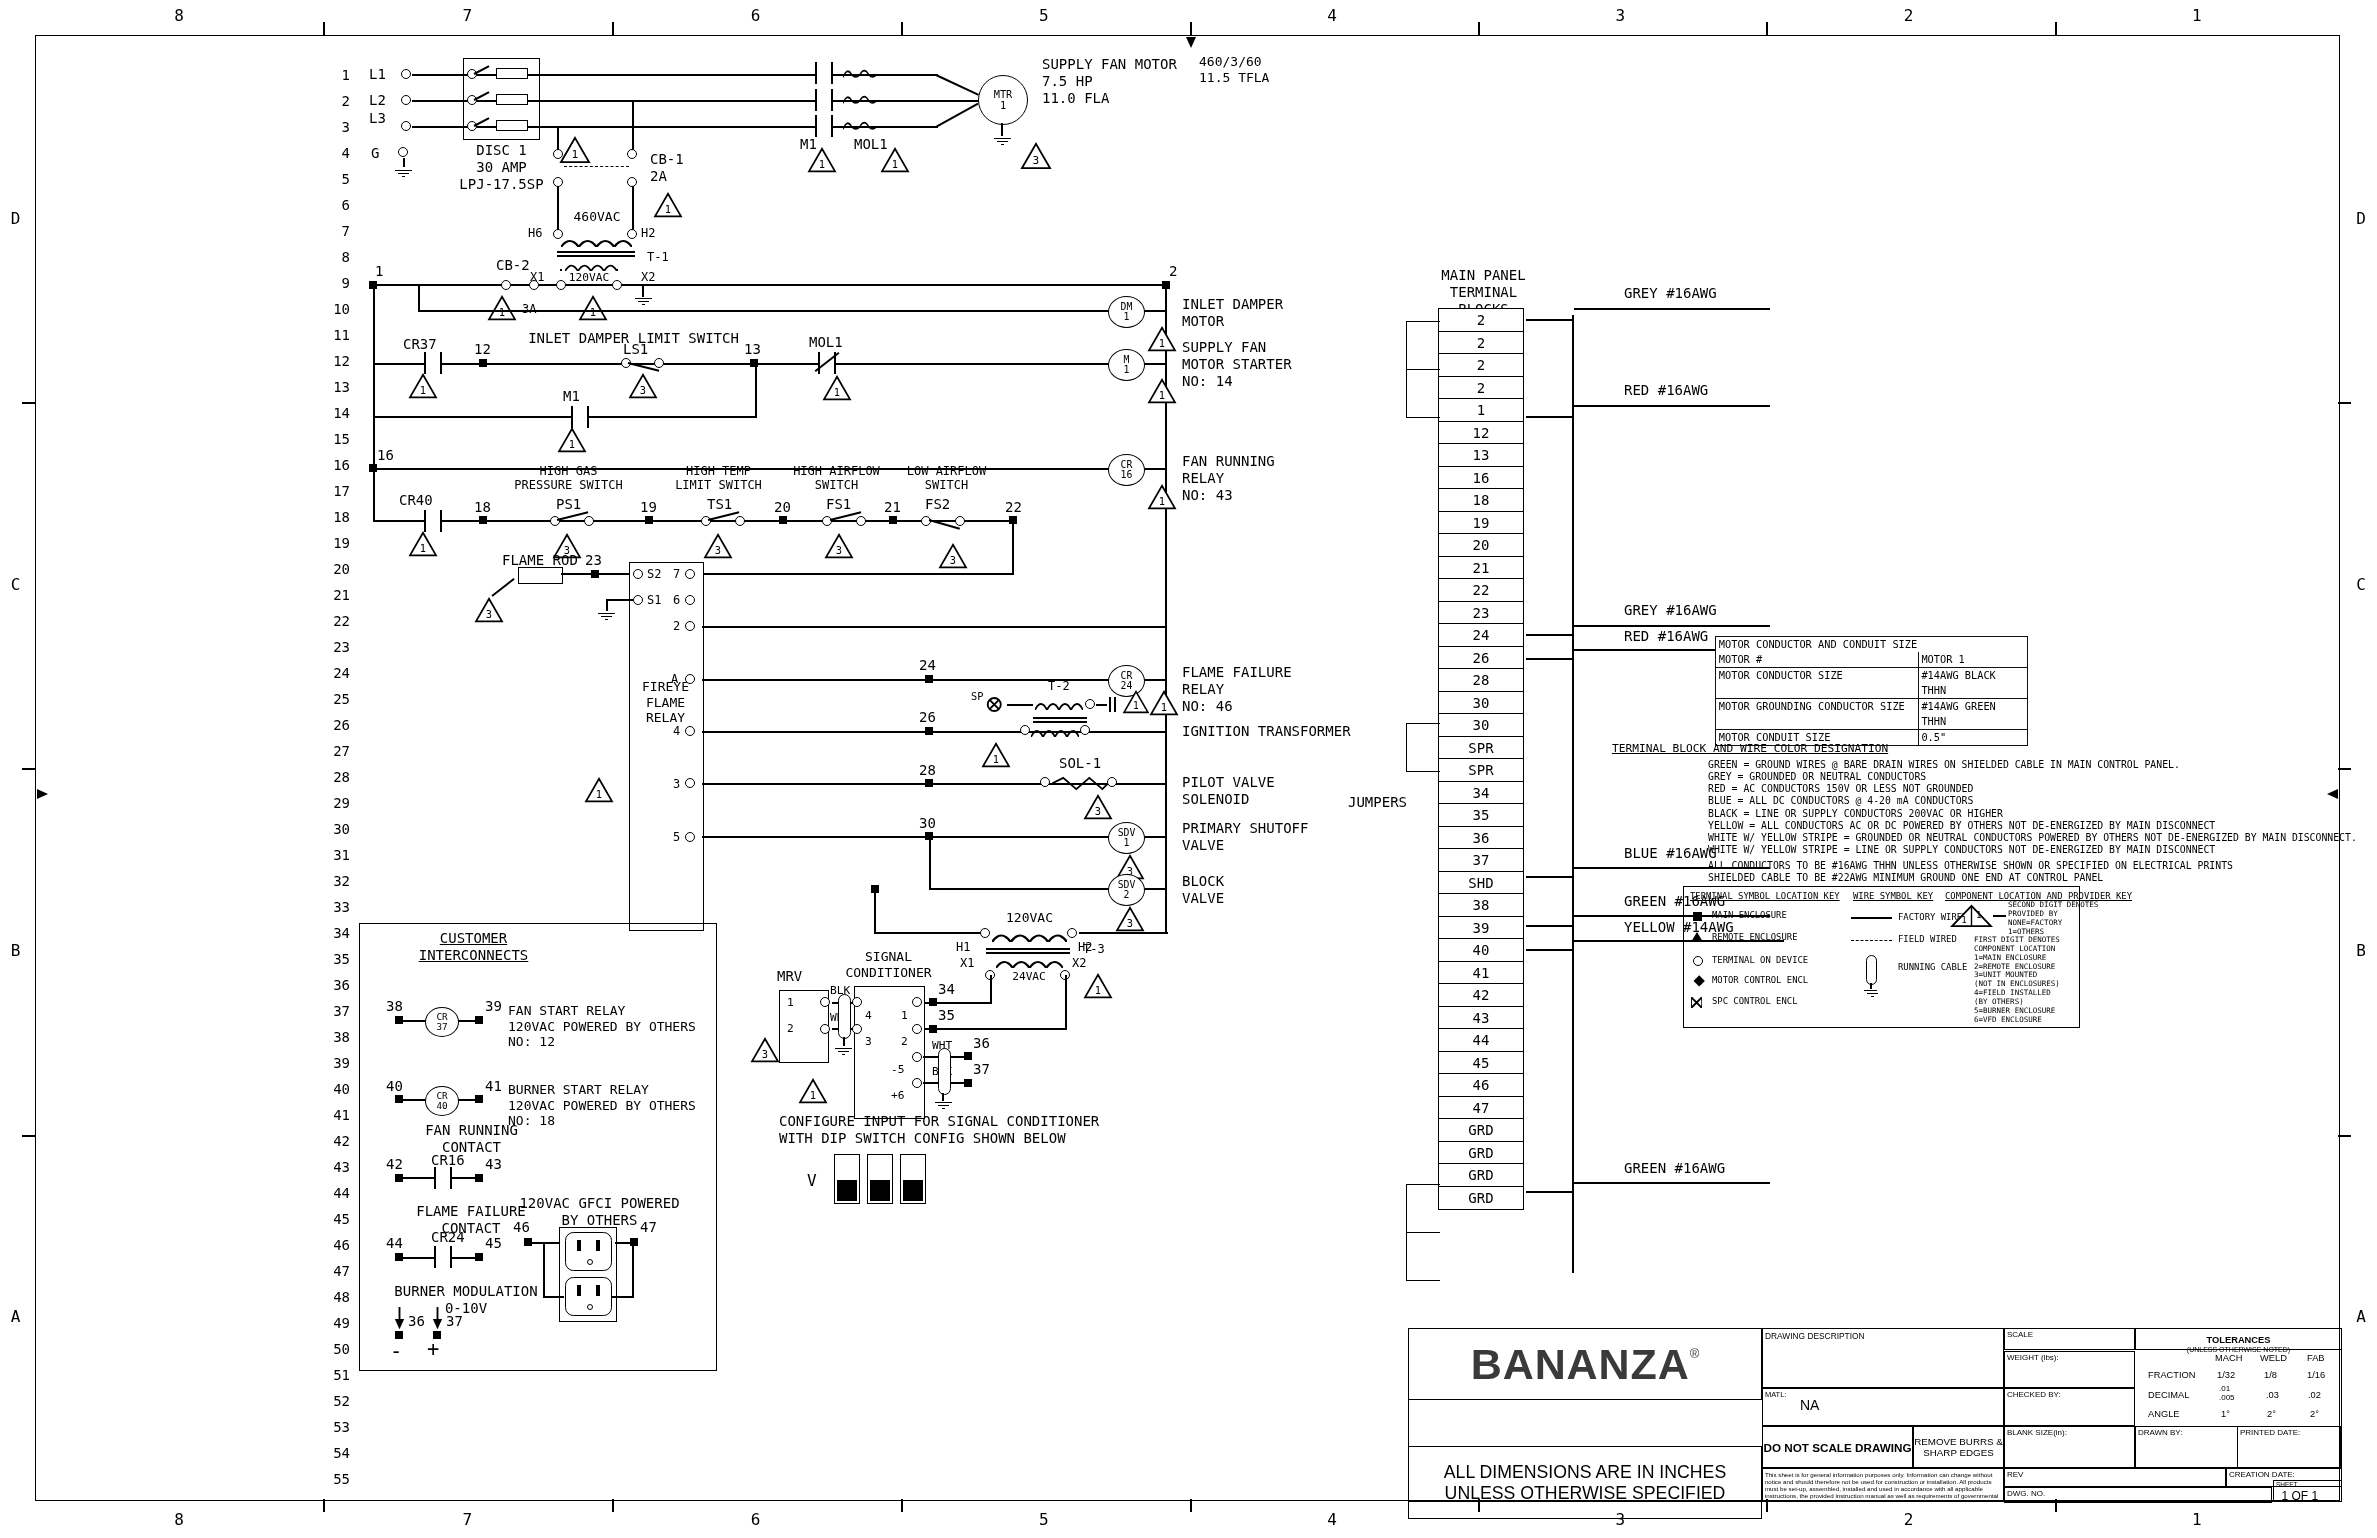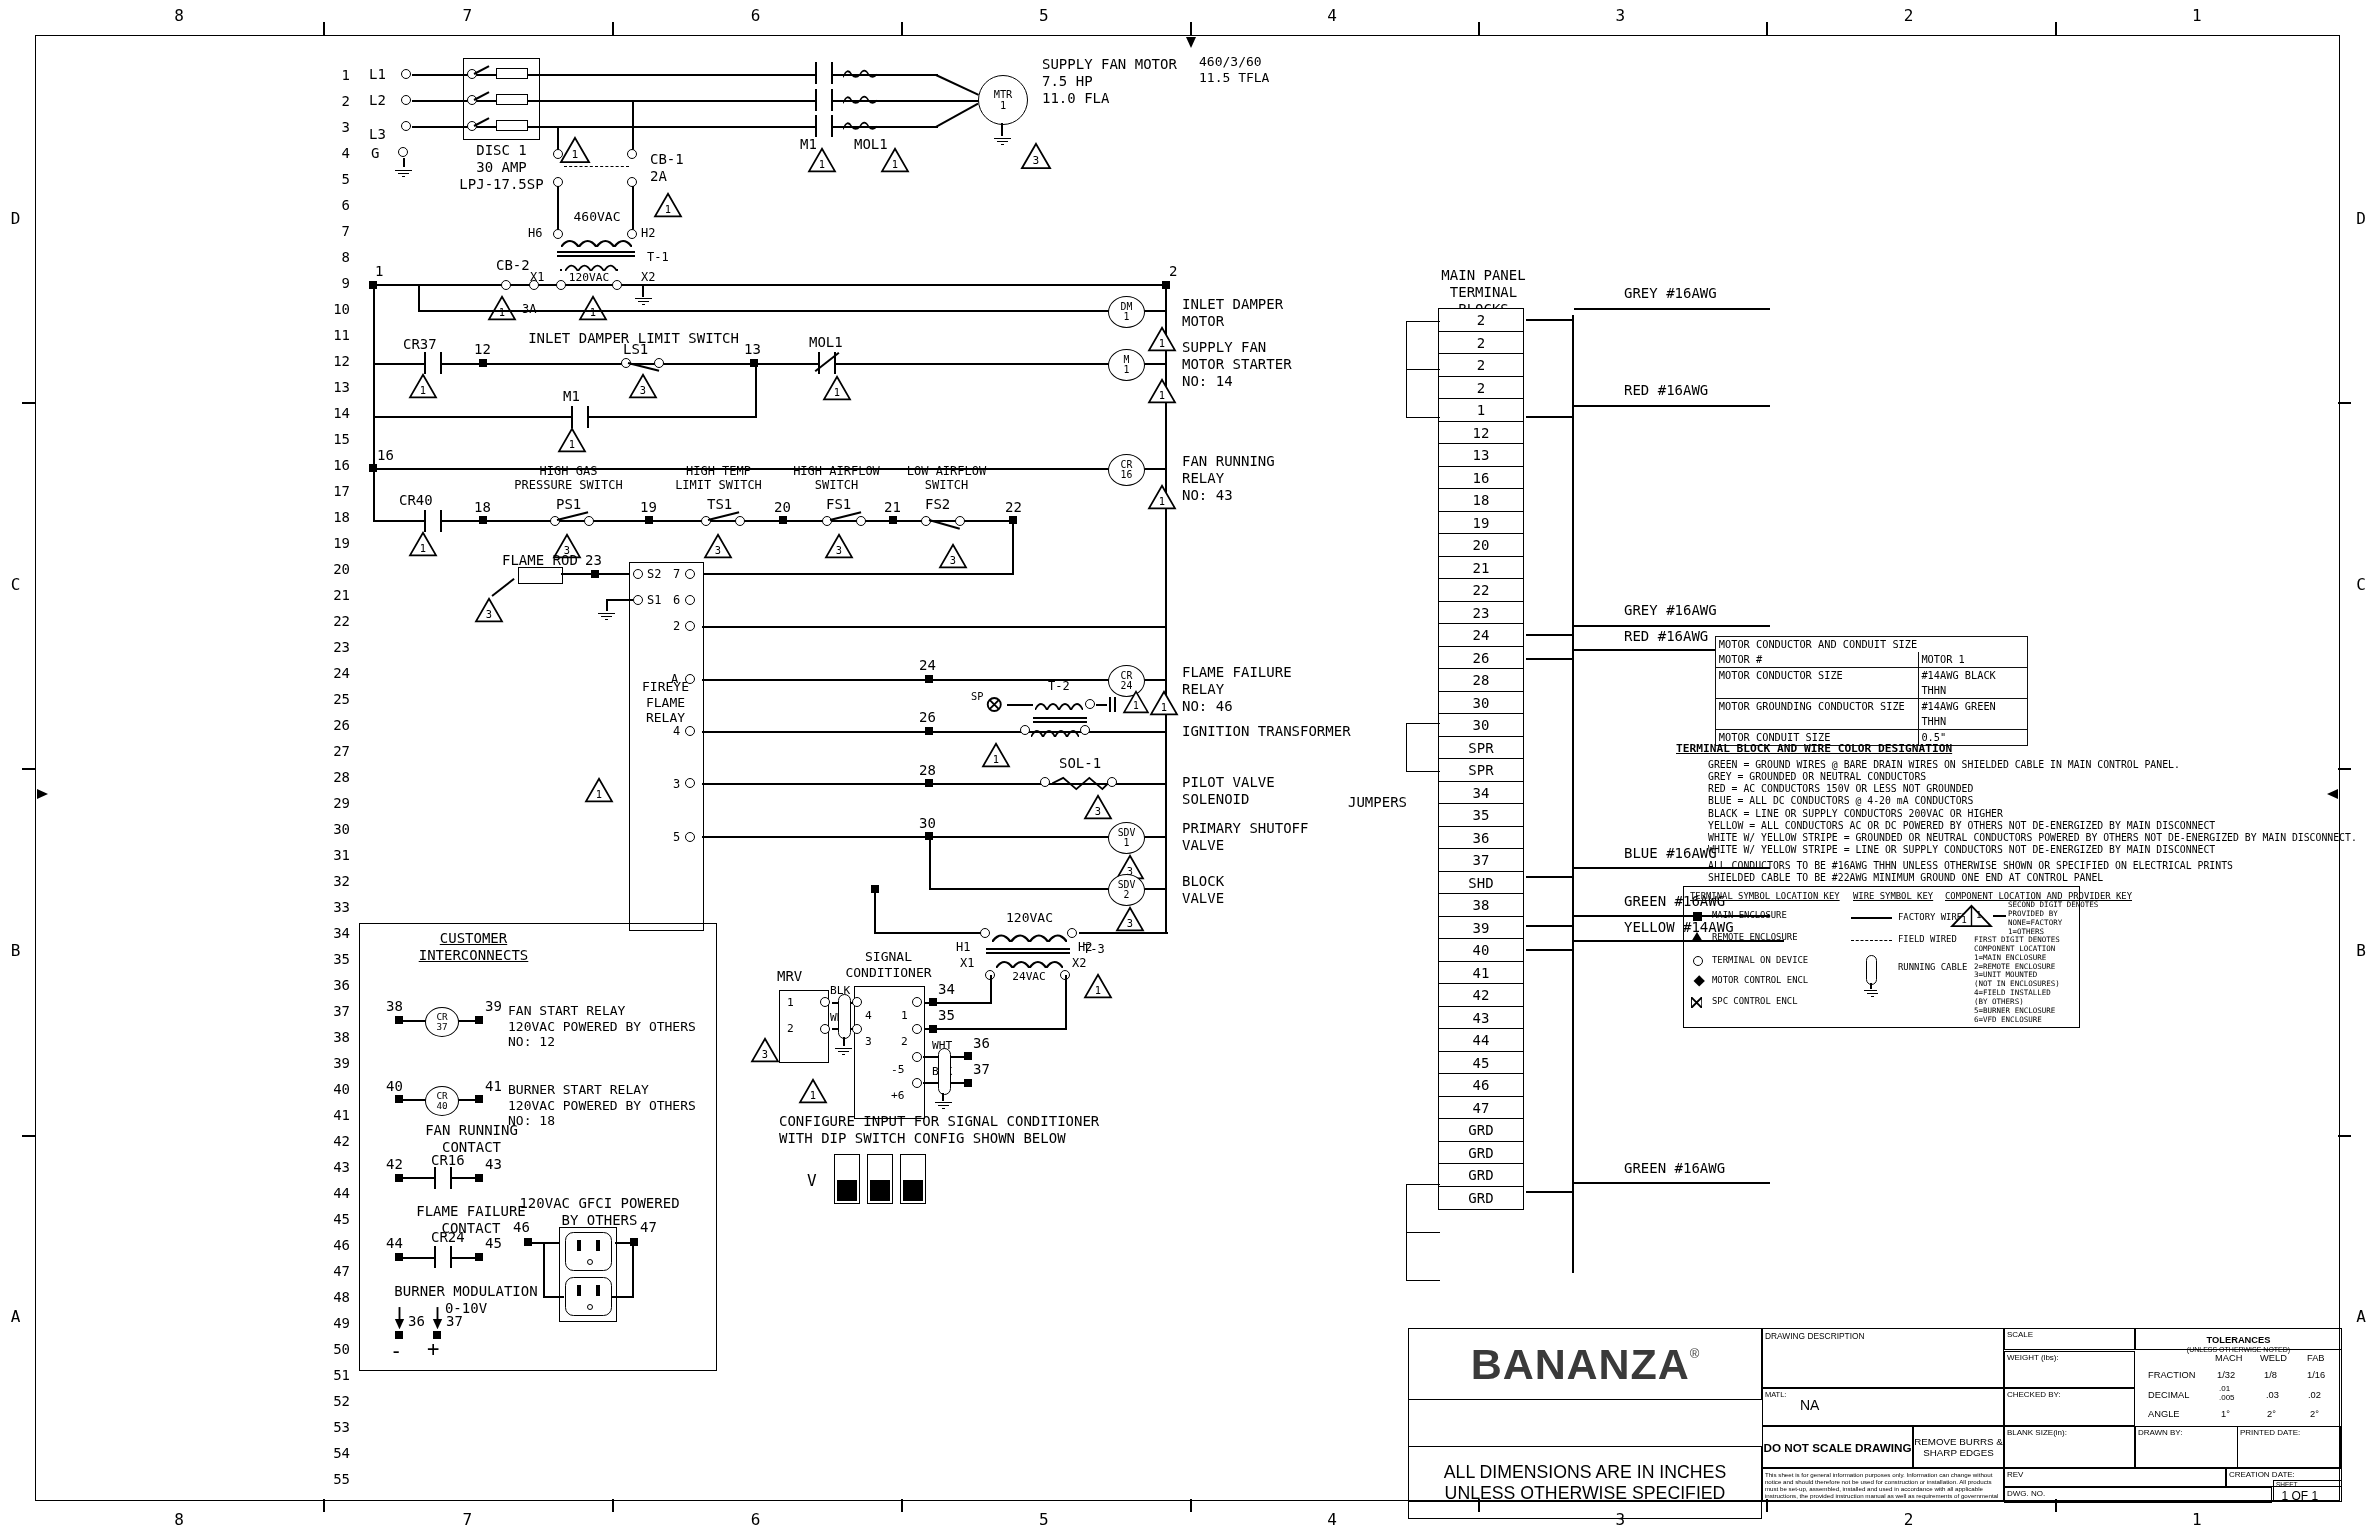--- a/index.html
+++ b/index.html
@@ -171,21 +171,21 @@
       <div>53</div>
       <div>54</div>
       <div>55</div>
     </div>
 
   <div class="l s14" style="left:1199px;top:54px">460/3/60
 11.5 TFLA</div>
 
   <div class="l" style="left:369px;top:66px">L1</div>
   <div class="l" style="left:369px;top:92px">L2</div>
-  <div class="l" style="left:369px;top:126px">L3</div>
+  <div class="l" style="left:369px;top:110px">L3</div>
   <div class="l" style="left:371px;top:145px">G</div>
   <div class="h" style="left:412px;top:74px;width:526px"></div>
   <div class="h" style="left:412px;top:100px;width:526px"></div>
   <div class="h" style="left:412px;top:126px;width:526px"></div>
   <div class="oc" style="left:401px;top:69px"></div>
     <div class="oc" style="left:401px;top:95px"></div>
     <div class="oc" style="left:401px;top:121px"></div>
   <div class="oc" style="left:398px;top:147px"></div>
     <div class="v" style="left:403px;top:158px;height:9.3px"></div>
     <div class="gnd" style="left:395px;top:170px"></div>
@@ -849,21 +849,21 @@
           <div class="c1">MOTOR GROUNDING CONDUCTOR SIZE</div>
           <div class="c2">#14AWG GREEN THHN</div>
         </div>
         <div class="r">
           <div class="c1">MOTOR CONDUIT SIZE</div>
           <div class="c2">0.5"</div>
         </div>
       </div>
   </div>
 
-  <div class="l s12" style="left:1676px;top:742px;text-decoration:underline;font-weight:bold">TERMINAL BLOCK AND WIRE COLOR DESIGNATION</div>
+  <div class="l s12" style="left:1612px;top:742px;text-decoration:underline;font-weight:normal">TERMINAL BLOCK AND WIRE COLOR DESIGNATION</div>
   <div class="l s10" style="left:1708px;top:759px;width:653px">GREEN  = GROUND WIRES @ BARE DRAIN WIRES ON SHIELDED CABLE IN MAIN CONTROL PANEL.
 GREY   = GROUNDED OR NEUTRAL CONDUCTORS
 RED    = AC CONDUCTORS 150V OR LESS NOT GROUNDED
 BLUE   = ALL DC CONDUCTORS @ 4-20 mA CONDUCTORS
 BLACK  = LINE OR SUPPLY CONDUCTORS 200VAC OR HIGHER
 YELLOW = ALL CONDUCTORS AC OR DC POWERED BY OTHERS NOT DE-ENERGIZED BY MAIN DISCONNECT
 WHITE W/ YELLOW STRIPE = GROUNDED OR NEUTRAL CONDUCTORS POWERED BY OTHERS NOT DE-ENERGIZED BY MAIN DISCONNECT.
 WHITE W/ YELLOW STRIPE = LINE OR SUPPLY CONDUCTORS NOT DE-ENERGIZED BY MAIN DISCONNECT</div>
   <div class="l s10" style="left:1708px;top:860px;width:653px">ALL CONDUCTORS TO BE #16AWG THHN UNLESS OTHERWISE SHOWN OR SPECIFIED ON ELECTRICAL PRINTS
 SHIELDED CABLE TO BE #22AWG MINIMUM GROUND ONE END AT CONTROL PANEL</div>

